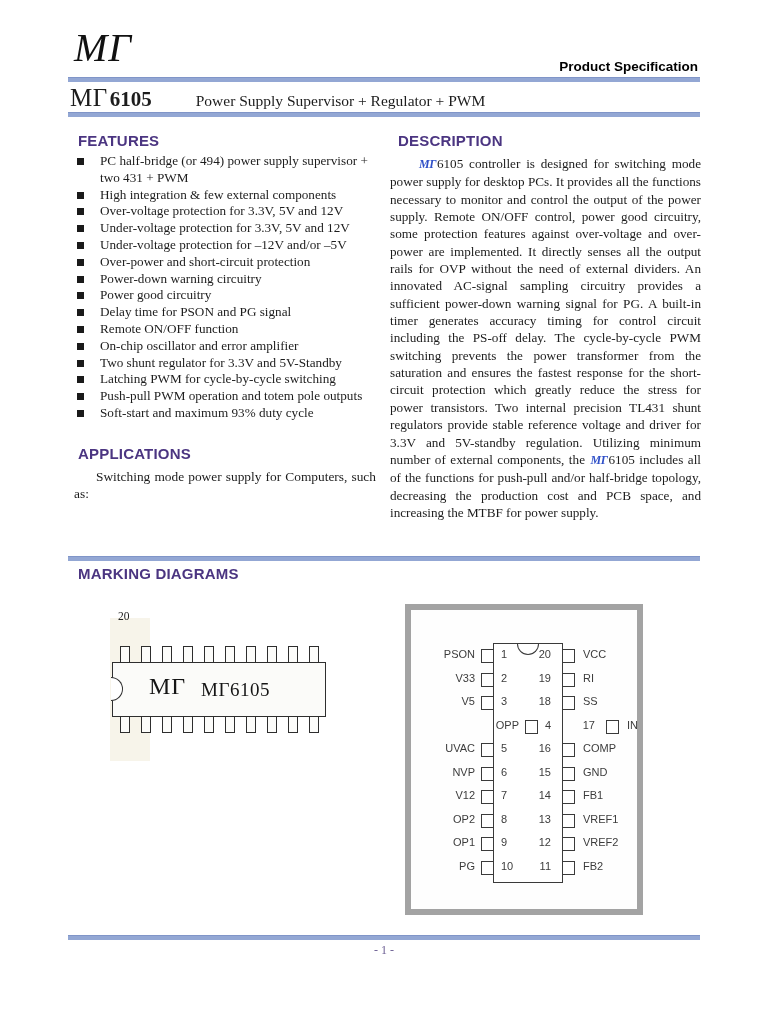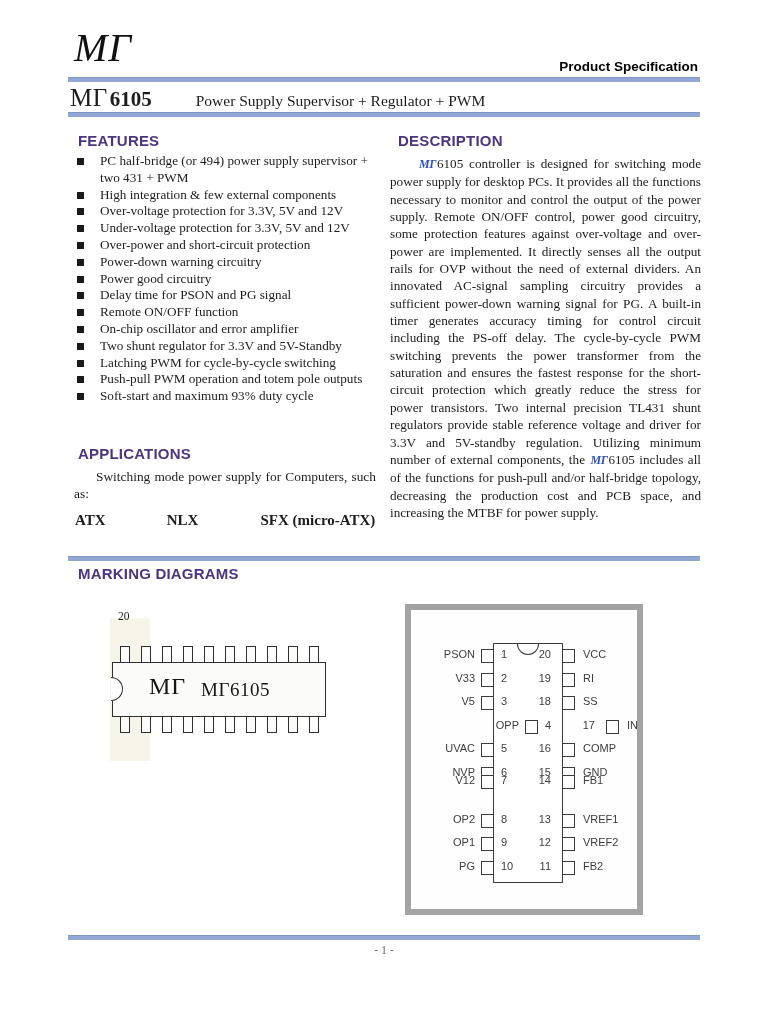--- a/index.html
+++ b/index.html
@@ -151,39 +151,35 @@
     <span class="subtitle">Power Supply Supervisor + Regulator + PWM</span>
   </div>
   <div class="rule rule2"></div>
 
   <div class="sec-head" style="left:78px; top:132px;">FEATURES</div>
   <ul class="features-list">
     <li>PC half-bridge (or 494) power supply supervisor + two 431 + PWM</li>
     <li>High integration &amp; few external components</li>
     <li>Over-voltage protection for 3.3V, 5V and 12V</li>
     <li>Under-voltage protection for 3.3V, 5V and 12V</li>
+    <li>Under-voltage protection for –12V and/or –5V</li>
     <li>Over-power and short-circuit protection</li>
     <li>Power-down warning circuitry</li>
     <li>Power good circuitry</li>
     <li>Delay time for PSON and PG signal</li>
     <li>Remote ON/OFF function</li>
     <li>On-chip oscillator and error amplifier</li>
     <li>Two shunt regulator for 3.3V and 5V-Standby</li>
     <li>Latching PWM for cycle-by-cycle switching</li>
     <li>Push-pull PWM operation and totem pole outputs</li>
     <li>Soft-start and maximum 93% duty cycle</li>
   </ul>
 
   <div class="sec-head" style="left:78px; top:445px;">APPLICATIONS</div>
   <p class="apps-intro">Switching mode power supply for Computers, such as:</p>
-  <div class="apps-row">
-    <span class="t0">ATX</span>
-    <span class="t1">NLX</span>
-    <span class="t2">SFX (micro-ATX)</span>
-  </div>
 
   <div class="sec-head" style="left:398px; top:132px;">DESCRIPTION</div>
   <p class="desc-para"><span class="mg-inline">МГ</span><span>6105  controller is designed for switching mode power supply for desktop PCs. It provides all the functions necessary to monitor and control the output of the power supply. Remote ON/OFF control, power good circuitry, some protection features against over-voltage and over-power are implemented. It directly senses all the output rails for OVP without the need of external dividers. An innovated AC-signal sampling circuitry provides a sufficient power-down warning signal for PG. A built-in timer generates accuracy timing for control circuit including the PS-off delay. The cycle-by-cycle PWM switching prevents the power transformer from the saturation and ensures the fastest response for the short-circuit protection which greatly reduce the stress for power transistors. Two internal precision TL431 shunt regulators provide stable reference voltage and driver for 3.3V and 5V-standby regulation. Utilizing minimum number of external components, the </span><span class="mg-inline">МГ</span><span>6105  includes all of the functions for push-pull and/or half-bridge topology, decreasing the production cost and PCB space, and increasing the MTBF for power supply.</span></p>
 
   <div class="rule rule3"></div>
   <div class="sec-head" style="left:78px; top:565px;">MARKING DIAGRAMS</div>
   <div class="sec-head" style="left:441px; top:565px;margin-top:35px;">PIN CONFIGURATION</div>
 
   <div class="marking-area">
     <div class="marking-strip"></div>
@@ -264,21 +260,21 @@
       <div class="pr-label">COMP</div>
     </div>
     <div class="pin-row" style="top:151.5px;">
       <div class="pl-label">NVP</div>
       <div class="pl-stub"></div>
       <div class="pl-num">6</div>
       <div class="pr-num">15</div>
       <div class="pr-stub"></div>
       <div class="pr-label">GND</div>
     </div>
-    <div class="pin-row" style="top:160px;padding-left:36px;">
+    <div class="pin-row" style="top:175px;padding-left:36px;">
       <div class="pl-label">V12</div>
       <div class="pl-stub"></div>
       <div class="pl-num">7</div>
       <div class="pr-num">14</div>
       <div class="pr-stub"></div>
       <div class="pr-label">FB1</div>
     </div>
     <div class="pin-row" style="top:198.5px;">
       <div class="pl-label">OP2</div>
       <div class="pl-stub"></div>

